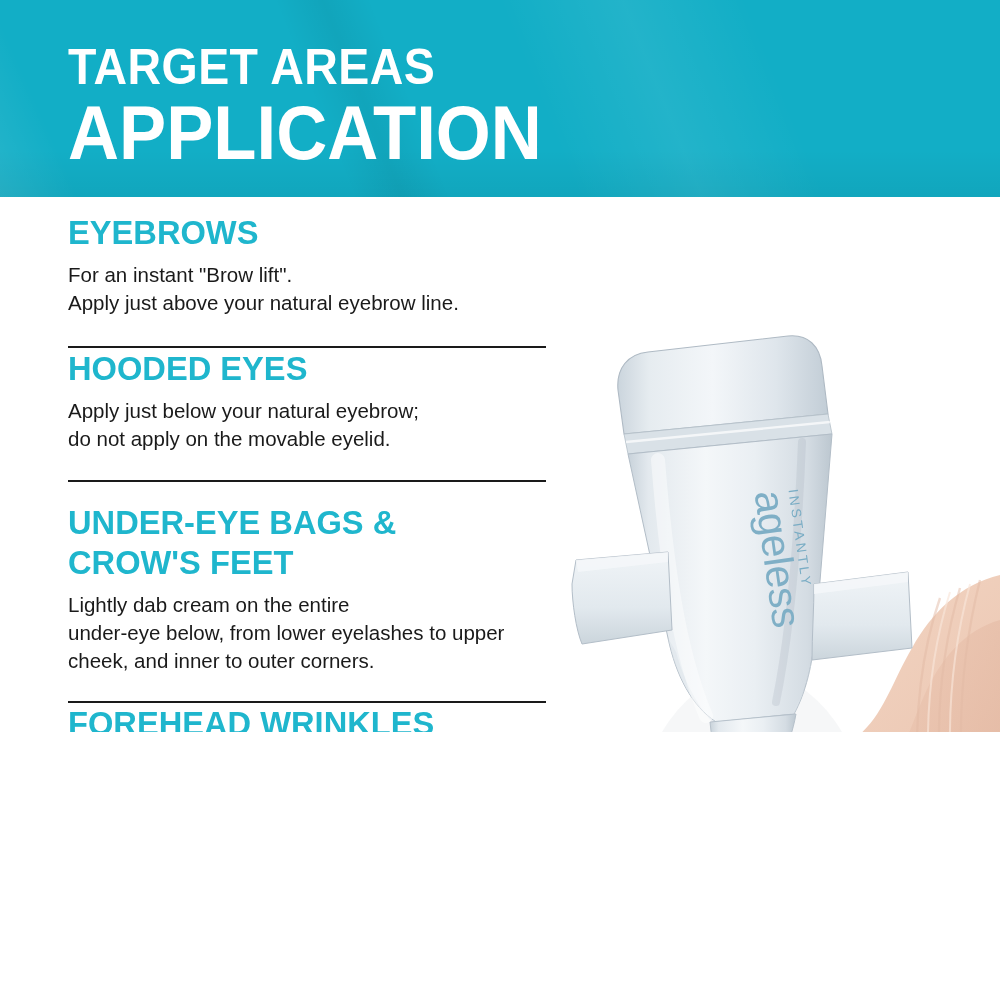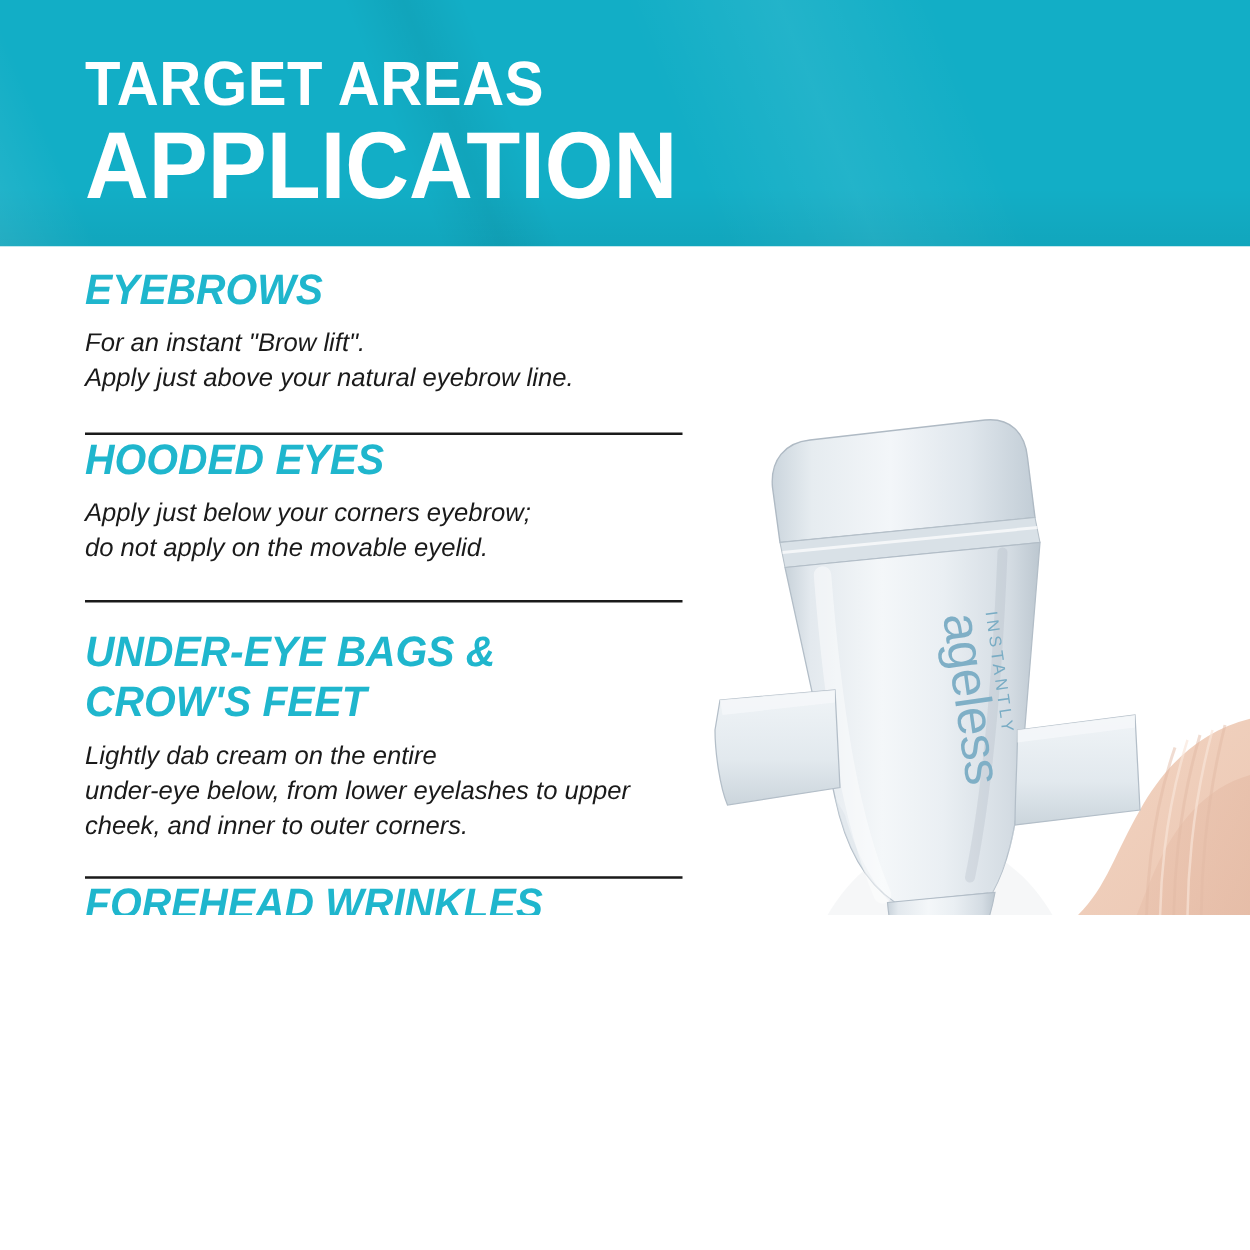--- a/index.html
+++ b/index.html
@@ -81,21 +81,21 @@
     margin-top:2px;
   }
 
   
   .content {
     position:absolute;
     left:68px; top:212px;
     width:500px;
     z-index:5;
   }
-  .section { position:relative;font-style:italic; }
+  .section { position:relative; }
   .sec-heading {
     color:#1FB6CD;
     font-family:"Liberation Sans Narrow","Liberation Sans", sans-serif;
     font-weight:bold;
     font-size:34px;
     line-height:40px;
     letter-spacing:0px;
     transform:scaleX(0.96);
     transform-origin:left center;
     white-space:pre-line;
@@ -332,21 +332,21 @@
 
     <div class="section sp-eyebrows">
       <div class="sec-heading">EYEBROWS</div>
       <div class="sec-body">For an instant "Brow lift".
 Apply just above your natural eyebrow line.</div>
     </div>
     <div class="divider div-1"></div>
 
     <div class="section sp-hooded">
       <div class="sec-heading">HOODED EYES</div>
-      <div class="sec-body">Apply just below your corners eyebrow;
+      <div class="sec-body">Apply just below your natural eyebrow;
 do not apply on the movable eyelid.</div>
     </div>
     <div class="divider div-2"></div>
 
     <div class="section sp-undereye">
       <div class="sec-heading">UNDER-EYE BAGS &amp;
 CROW'S FEET</div>
       <div class="sec-body">Lightly dab cream on the entire
 under-eye below, from lower eyelashes to upper
 cheek, and inner to outer corners.</div>

